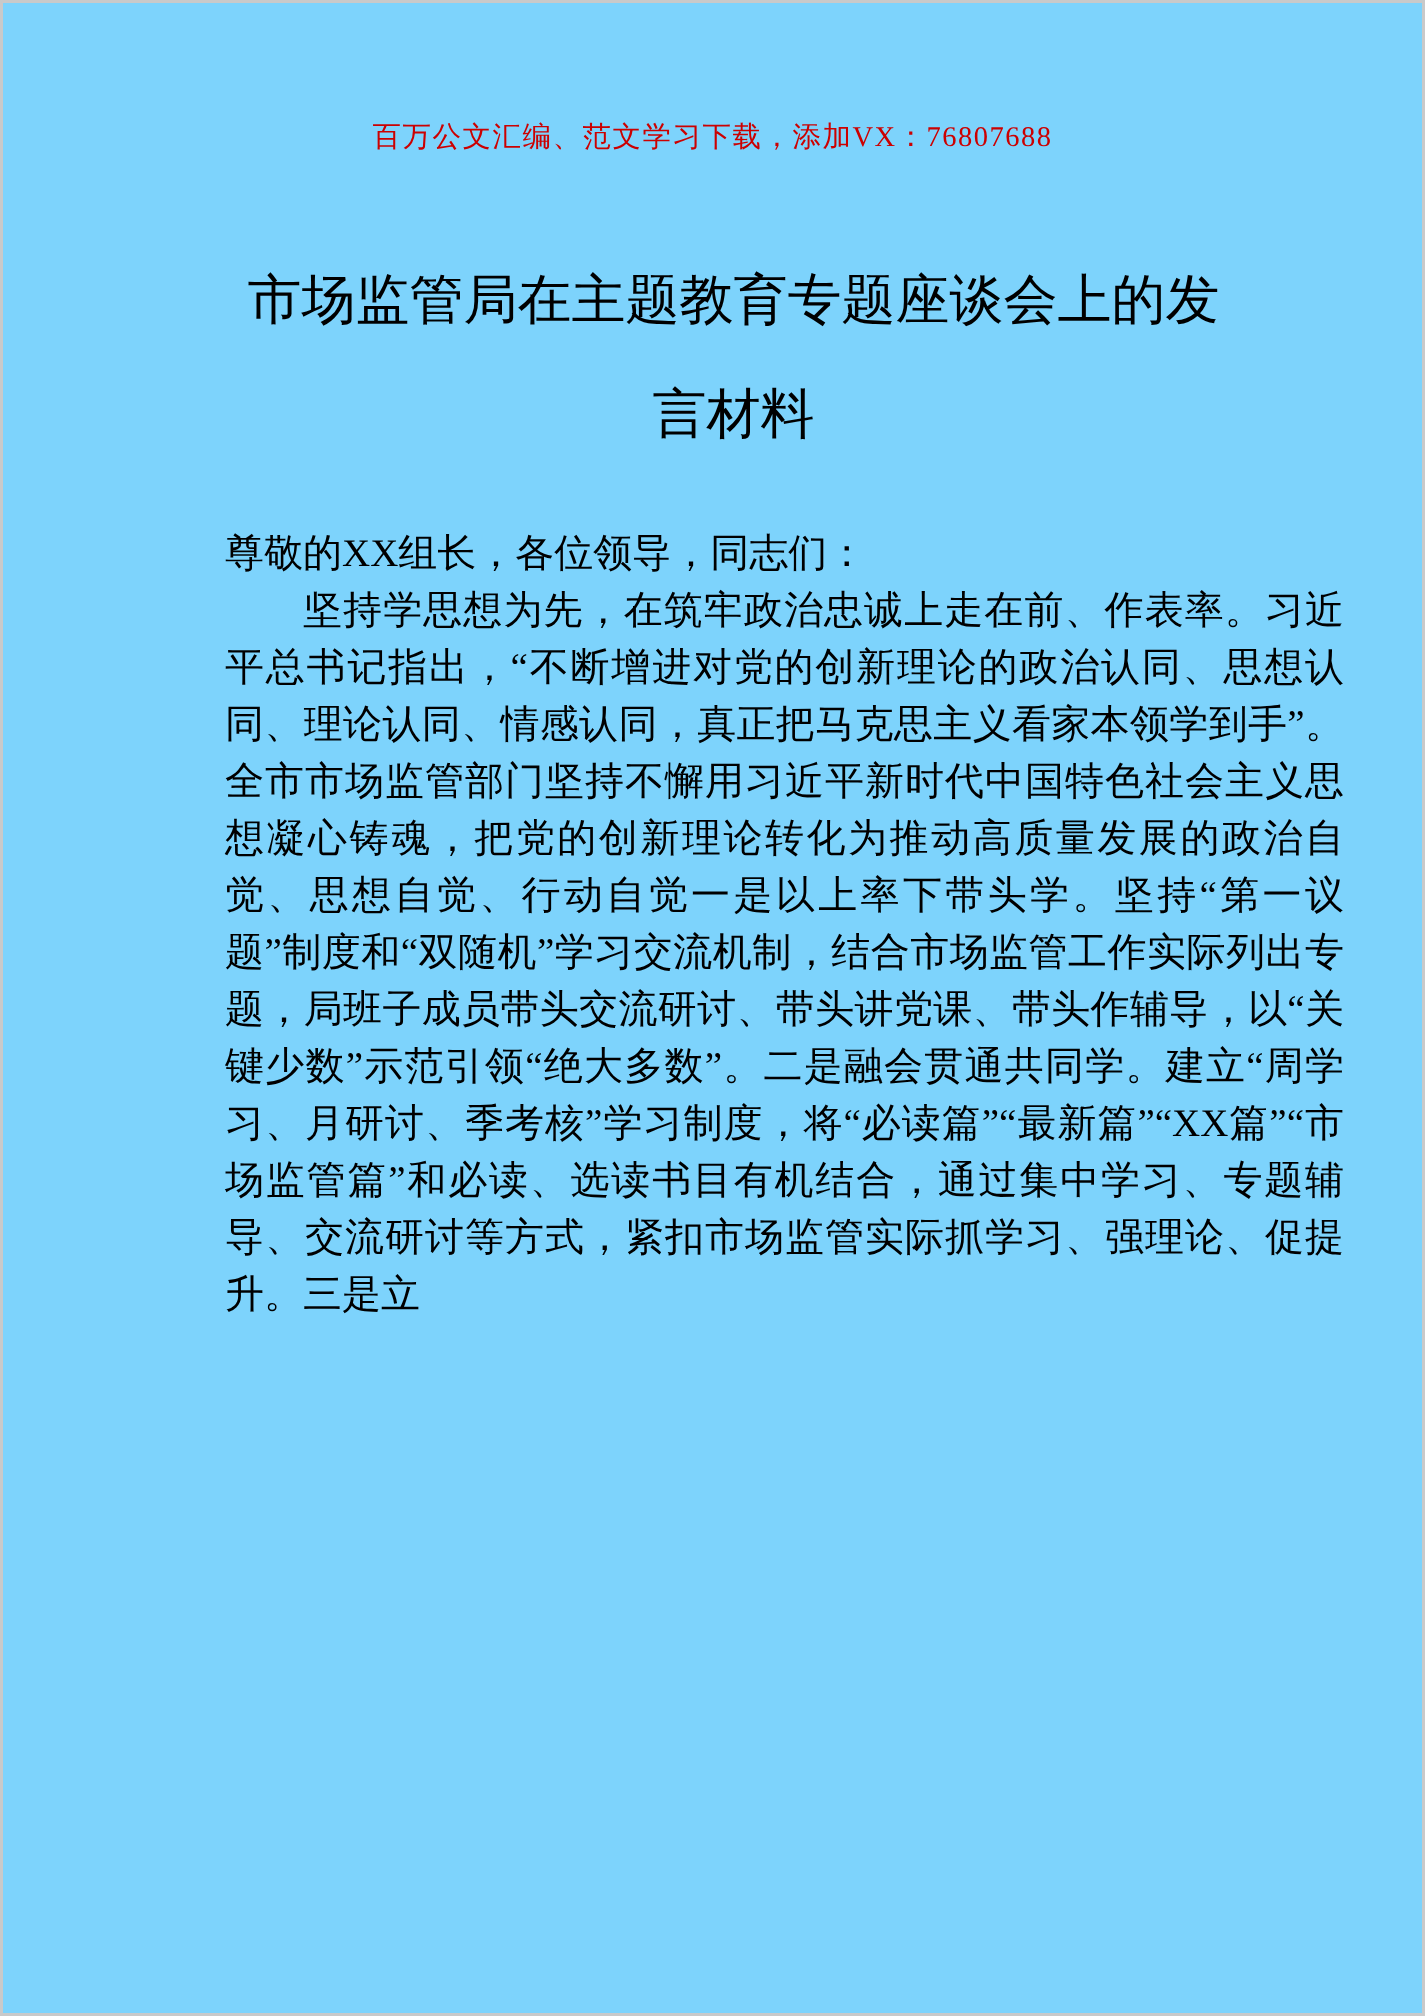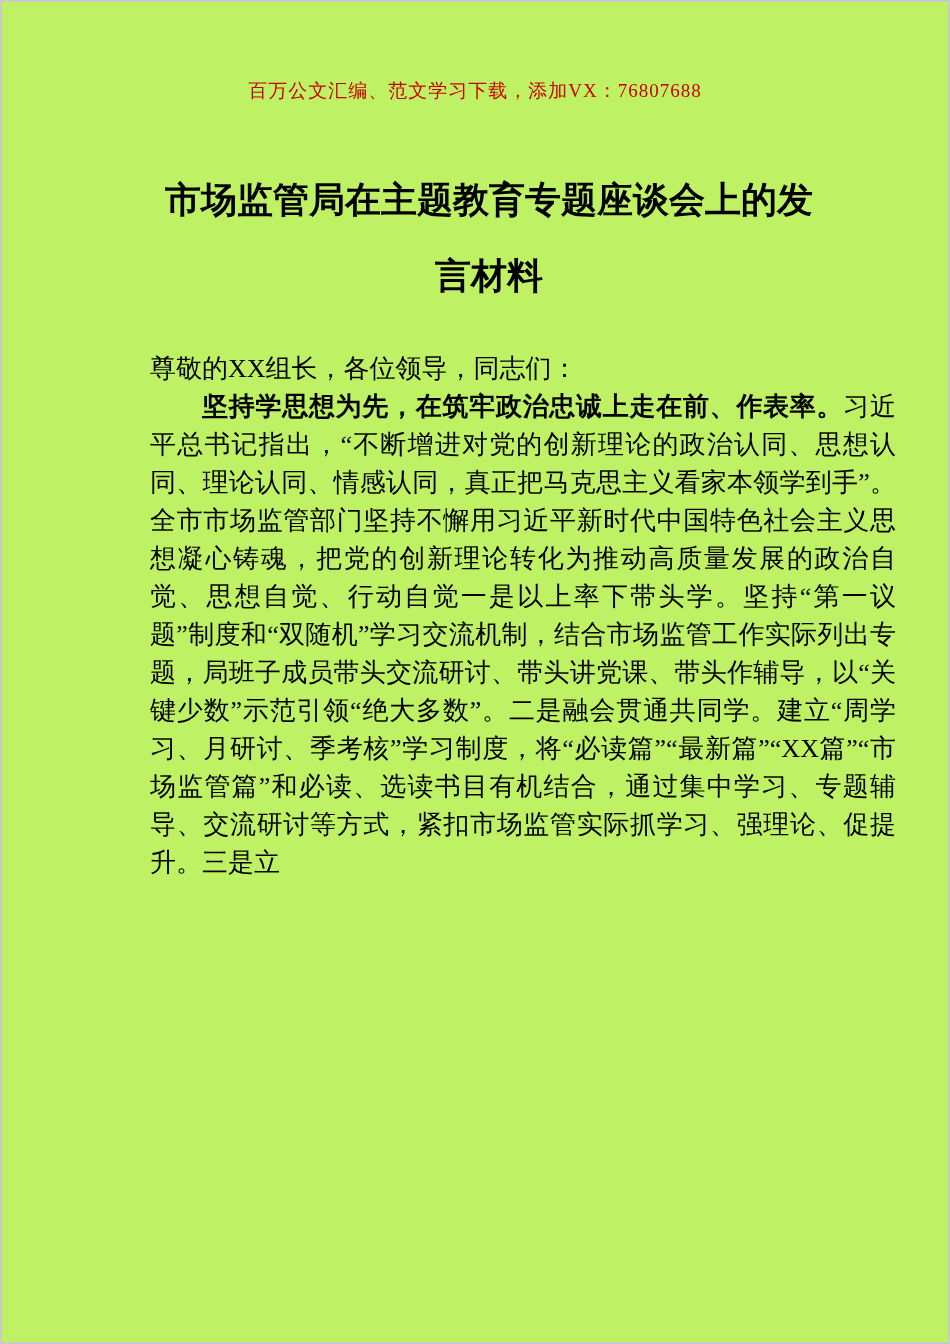--- a/index.html
+++ b/index.html
@@ -6,58 +6,58 @@
     margin: 0;
     padding: 0;
     background: #ffffff;
     font-family: "Liberation Serif", "DejaVu Serif", serif;
   }
   .page {
     position: relative;
     width: 950px;
     height: 1344px;
     box-sizing: border-box;
-    background: #bef264;
+    background: #7dd3fc;
     border: 2px solid #c9c9c9;
     overflow: hidden;
   }
   .notice {
     margin-top: 76px;
     text-align: center;
     font-size: 19px;
     letter-spacing: 1px;
     color: #cc0000;
     font-family: "Liberation Serif", "DejaVu Serif", serif;
   }
   .title {
     margin: 58px 120px 0 148px;
     text-align: center;
     font-family: "Liberation Sans", "DejaVu Sans", sans-serif;
-    font-weight: 700;
+    font-weight: 400;
     font-size: 36px;
     line-height: 76px;
     color: #000000;
   }
   .body-text {
     margin: 36px 52px 0 148px;
     font-size: 26px;
     line-height: 38px;
     color: #000000;
     text-align: justify;
   }
   .salutation {
     margin: 0;
     text-indent: 0;
   }
   .para {
     margin: 0;
     text-indent: 2em;
   }
   .para strong {
-    font-weight: 700;
+    font-weight: 400;
   }
 </style>
 </head>
 <body>
 
 <div class="page">
 
   <div class="notice">百万公文汇编、范文学习下载，添加VX：76807688</div>
 
   <h1 class="title">市场监管局在主题教育专题座谈会上的发言材料</h1>

